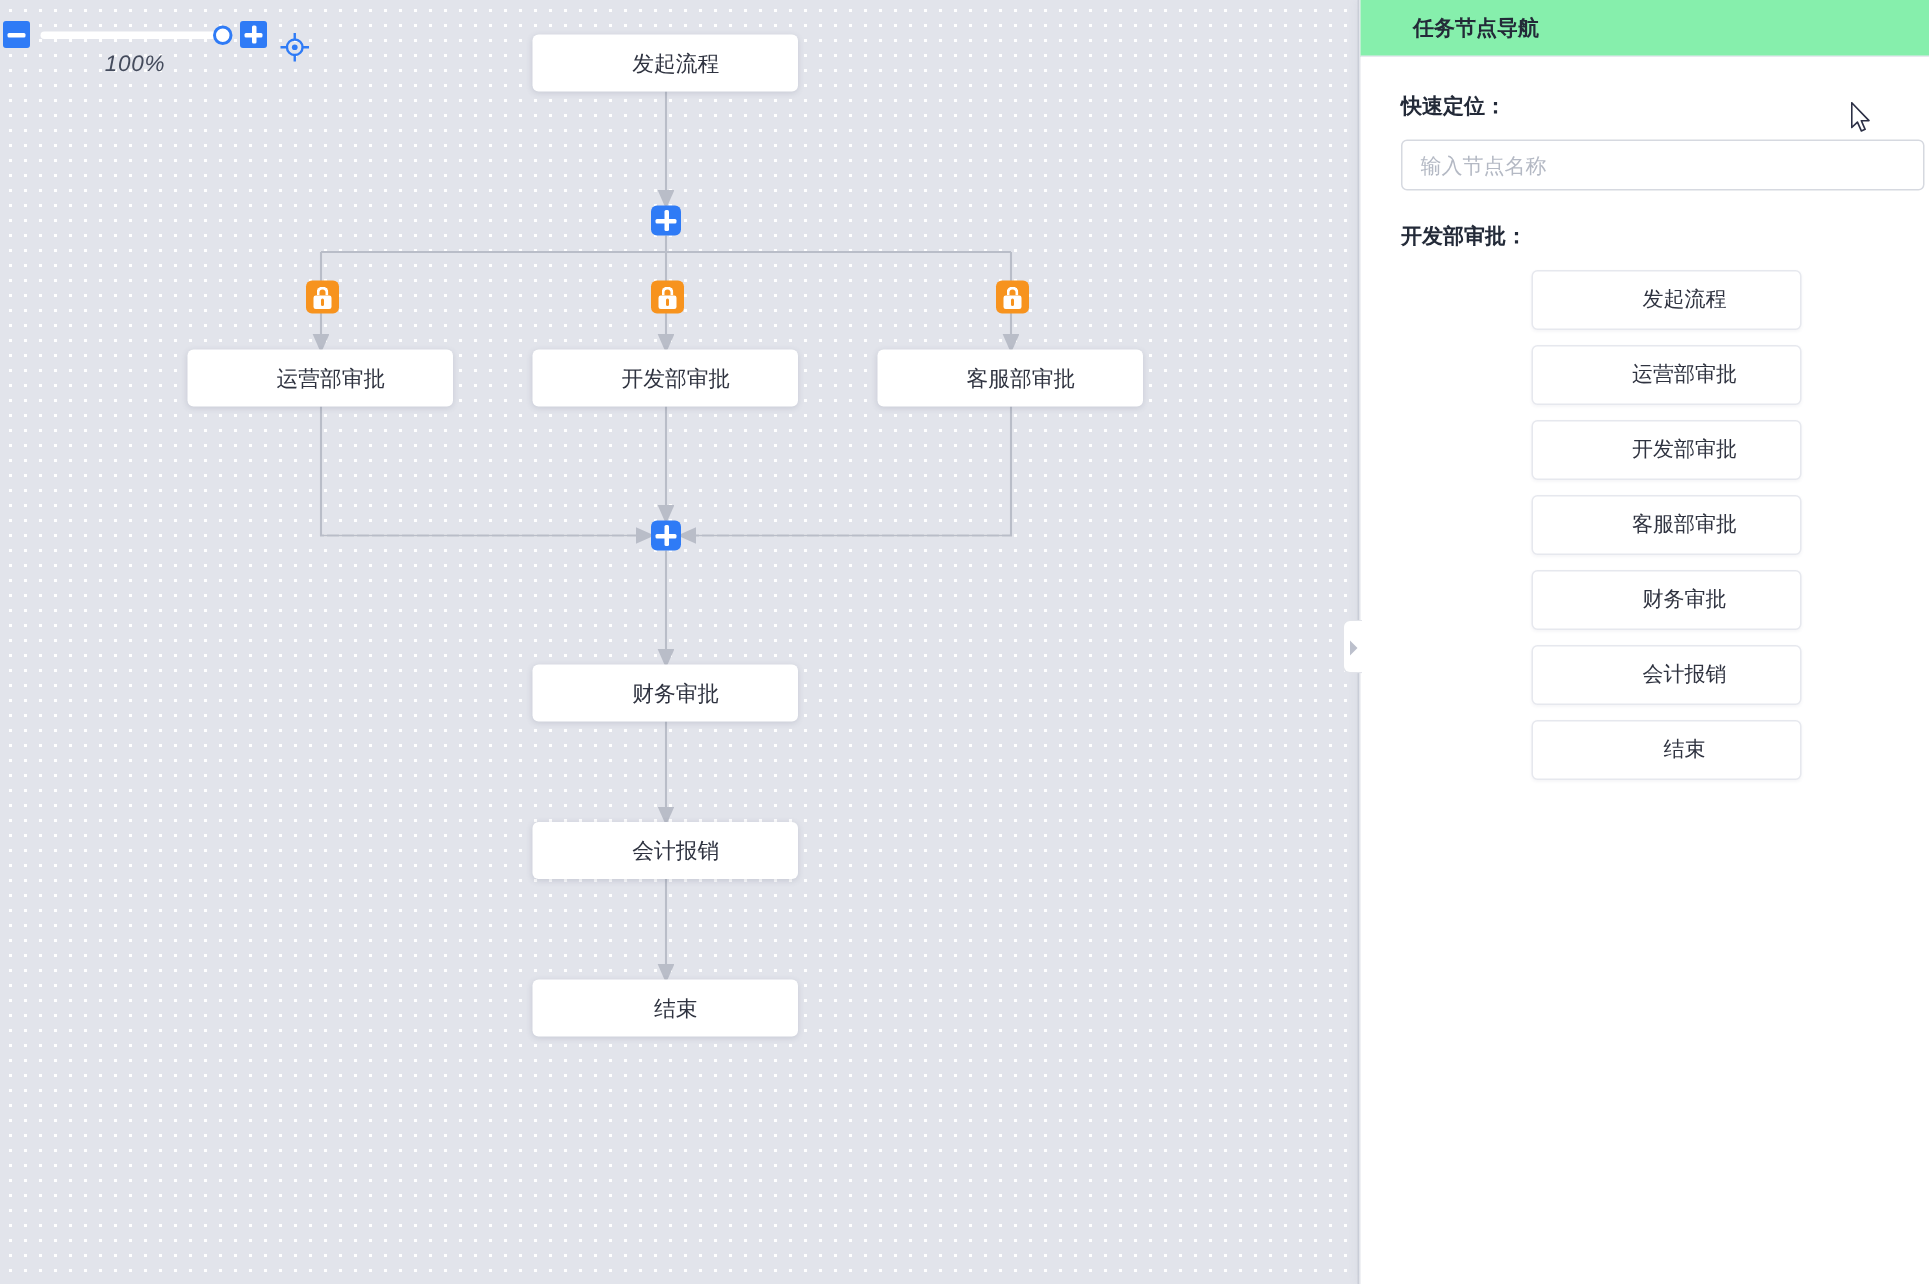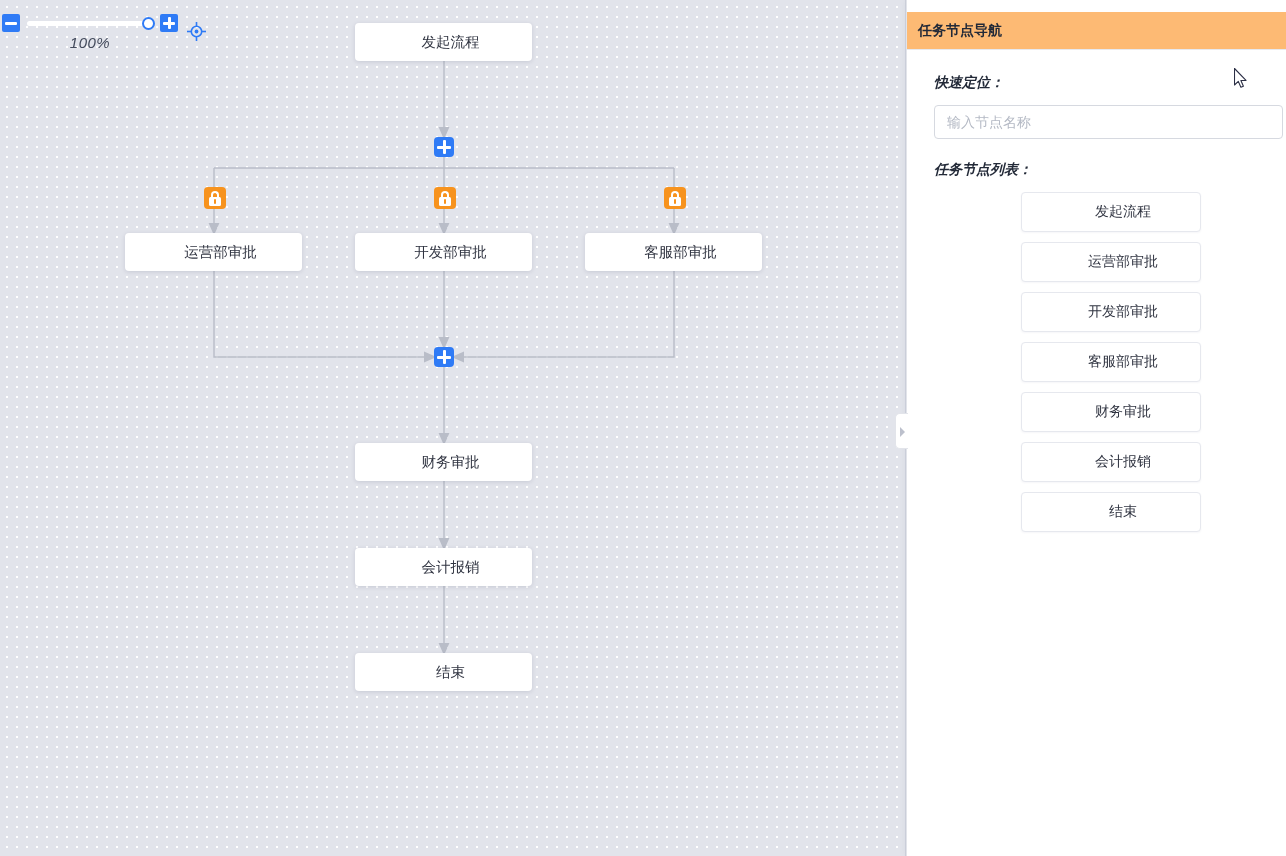--- a/index.html
+++ b/index.html
@@ -178,34 +178,32 @@
   
   #nav-panel {
     position: absolute; right: 0; top: 0;
     width: 380px; height: 856px;
     background: #ffffff;
     border-left: 1px solid #e2e4ea;
     box-shadow: -2px 0 6px rgba(80,90,120,.05);
   }
   #nav-panel-header {
     height: 38px;
-    background: #fdba74;
+    background: #86efac;
     border-bottom: 1px solid #e7e9ef;
     display: flex; align-items: center;
-    padding-left: 11px;
-    margin-top: 12px;
+    padding-left: 35px;
   }
   #nav-panel-title {
     font-size: 14px; font-weight: bold; color: #232a38;
   }
   #nav-panel-body { padding: 24px 27px 0 27px; }
   .panel-label {
     font-size: 14px; font-weight: bold; color: #232a38;
     margin-bottom: 13px;
-    font-style: italic;
   }
   #node-search-input {
     width: 349px; height: 34px;
     border: 1px solid #d6d9e0;
     border-radius: 4px;
     padding: 0 12px;
     font-size: 14px; color: #2f3340;
     font-family: "Liberation Sans", "DejaVu Sans", sans-serif;
     outline: none; background: #fff;
   }
@@ -367,21 +365,21 @@
   <div id="panel-collapse-handle"></div>
 
   <div id="nav-panel-header">
     <span id="nav-panel-title">任务节点导航</span>
   </div>
 
   <div id="nav-panel-body">
     <div class="panel-label">快速定位：</div>
     <input id="node-search-input" type="text" placeholder="输入节点名称" style="">
 
-    <div class="panel-label" id="node-list-label">任务节点列表：</div>
+    <div class="panel-label" id="node-list-label">开发部审批：</div>
 
     <div id="node-list">
       <div class="node-list-item">
         <span class="node-icon"><span class="icon-play"></span></span>
         <span class="node-label">发起流程</span>
       </div>
       <div class="node-list-item">
         <span class="node-icon"><span class="icon-task"><i></i><i></i><i></i></span></span>
         <span class="node-label">运营部审批</span>
       </div>

